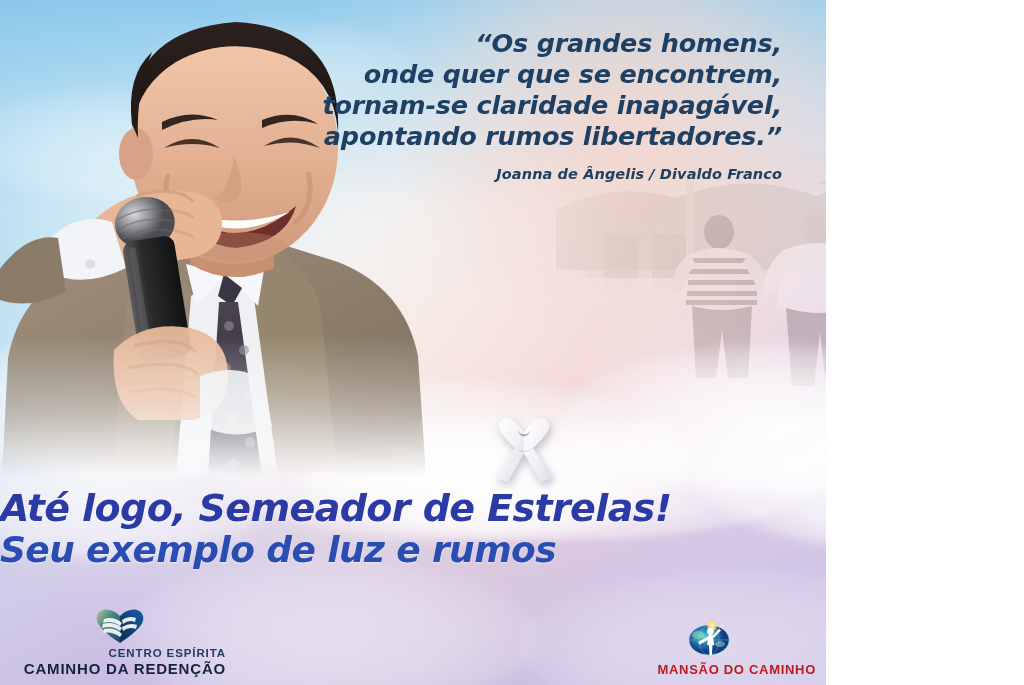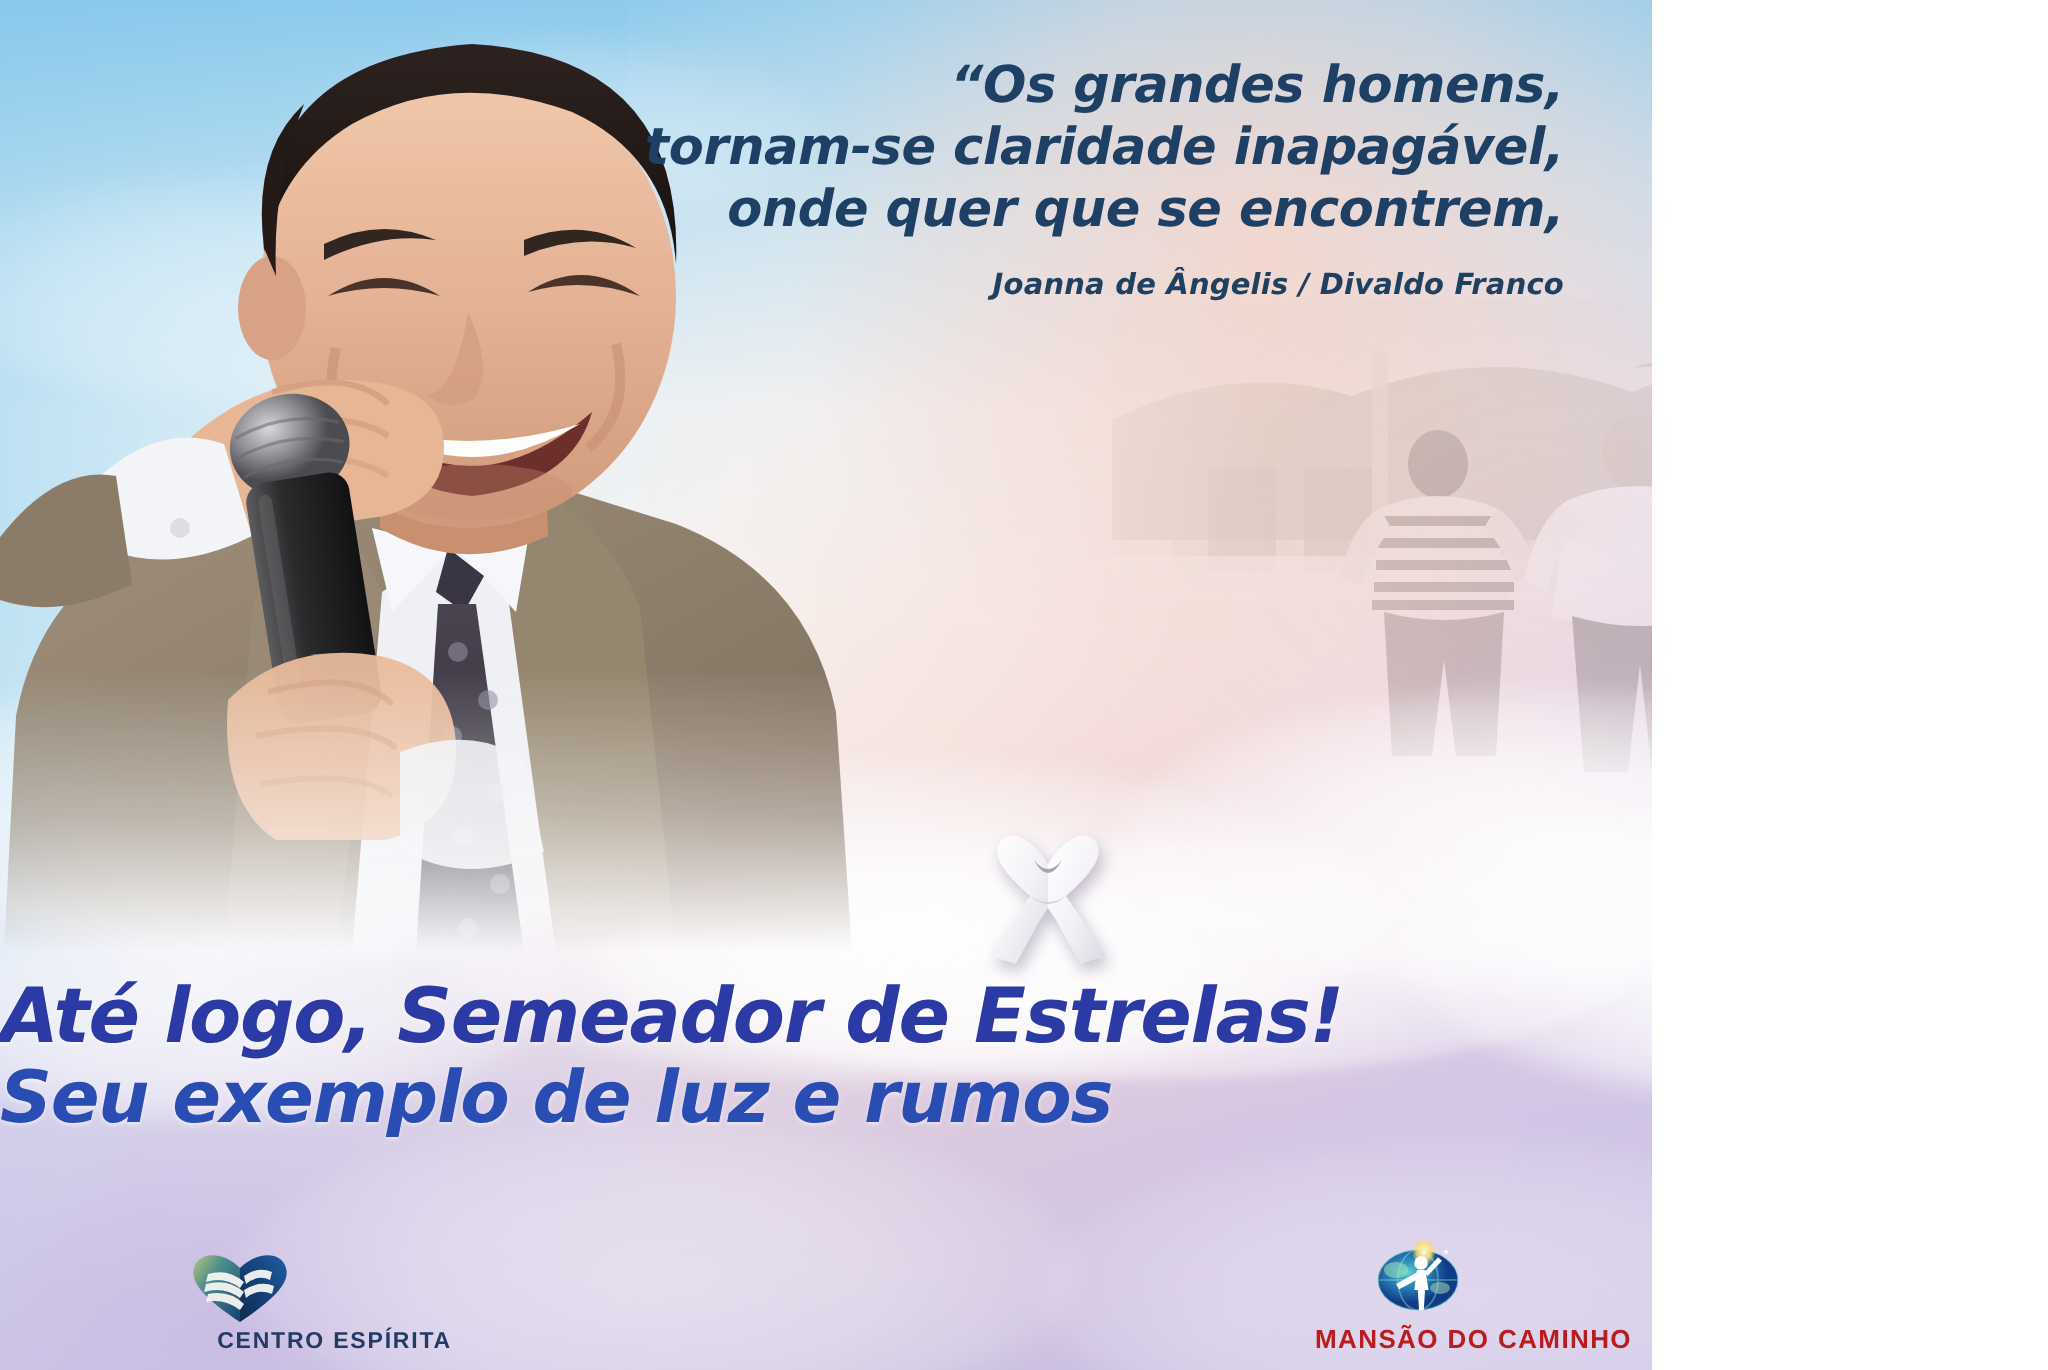--- a/index.html
+++ b/index.html
@@ -429,22 +429,23 @@
         <path d="M142 362 q50 -10 70 6" stroke="#d09d80" stroke-width="3" fill="none" opacity="0.5"></path>
         <path d="M144 386 q48 -8 66 6" stroke="#d09d80" stroke-width="3" fill="none" opacity="0.42"></path>
 
         <path d="M214 370 Q250 356 276 374 L286 420 Q246 438 214 418 Z" fill="#f0f2f6" opacity="0.9"></path>
       </g>
     </svg>
   </div>
 
   <div class="quote-block">
     <div class="quote-line">“Os grandes homens,</div>
+    <div class="quote-line">onde quer que se encontrem,</div>
     <div class="quote-line">tornam-se claridade inapagável,</div>
-    <div class="quote-line">onde quer que se encontrem,</div>
+    <div class="quote-line">apontando rumos libertadores.”</div>
     <div class="quote-author">Joanna de Ângelis / Divaldo Franco</div>
   </div>
 
   <div class="ribbon">
     <svg viewBox="0 0 74 78">
       <defs>
         <linearGradient id="rb" x1="0" y1="0" x2="1" y2="1">
           <stop offset="0%" stop-color="#ffffff"></stop>
           <stop offset="55%" stop-color="#f3f1f6"></stop>
           <stop offset="100%" stop-color="#ddd9e4"></stop>
@@ -488,20 +489,21 @@
         <g fill="#f4f6f3" opacity="0.95">
           <path d="M10 12 q10 -3 18 4 l-2 3 q-8 -6 -17 -3 z"></path>
           <path d="M9 17 q11 -3 19 4 l-2 3 q-8 -6 -18 -3 z"></path>
           <path d="M10 22 q11 -2 18 5 l-2 3 q-8 -6 -17 -4 z"></path>
           <path d="M28 13 q7 -5 14 -2 l-1 4 q-6 -3 -12 2 z"></path>
           <path d="M28 20 q8 -5 15 -2 l-1 4 q-7 -3 -13 2 z"></path>
         </g>
       </svg>
     </div>
     <div class="logo-l1">CENTRO ESPÍRITA</div>
+    <div class="logo-l2">CAMINHO DA REDENÇÃO</div>
   </div>
 
   <div class="logo logo-right">
     <div class="logo-mark">
       <svg width="46" height="38" viewBox="0 0 46 38">
         <defs>
           <radialGradient id="globe" cx="38%" cy="38%">
             <stop offset="0%" stop-color="#5fd3c4"></stop>
             <stop offset="38%" stop-color="#2f8fbf"></stop>
             <stop offset="100%" stop-color="#103b86"></stop>

